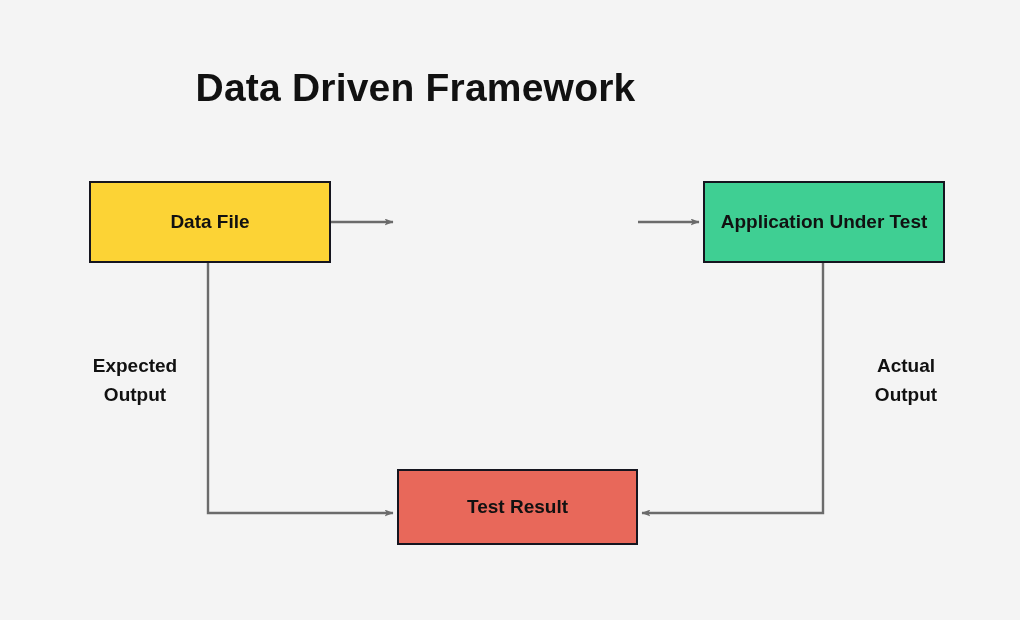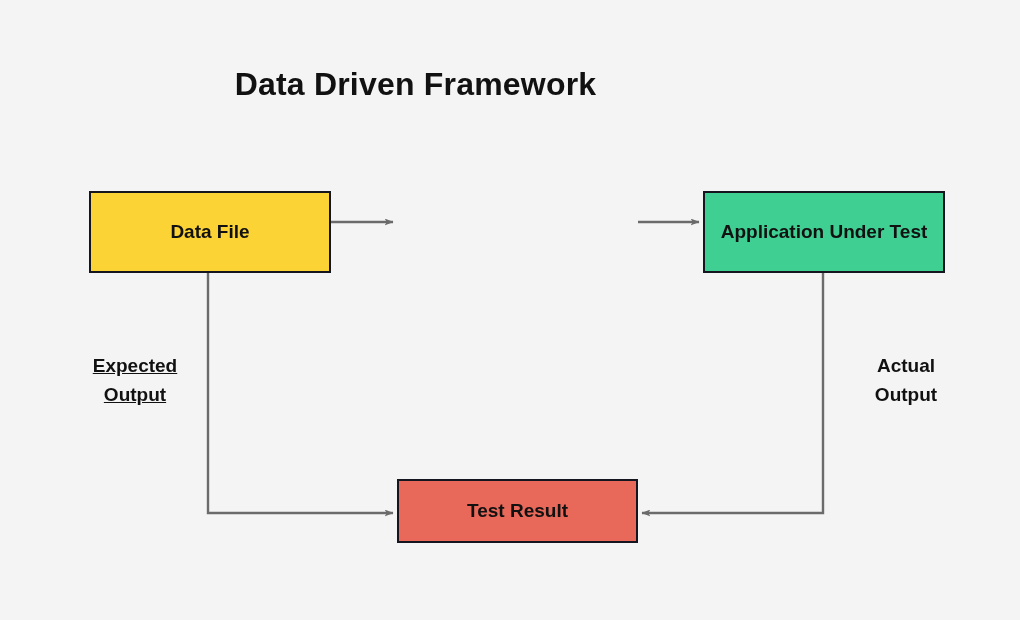--- a/index.html
+++ b/index.html
@@ -26,39 +26,38 @@
     width: 1020px;
     height: 620px;
     pointer-events: none;
   }
   .diagram-title {
     position: absolute;
     left: 0;
     top: 66px;
     width: 831px;
     text-align: center;
-    font-size: 32px;
+    font-size: 39px;
     font-weight: bold;
     color: #111111;
     letter-spacing: 0.2px;
   }
   .node {
     position: absolute;
     box-sizing: border-box;
     border: 2px solid #15151f;
     display: flex;
     align-items: center;
     justify-content: center;
     text-align: right;
     font-size: 19px;
     font-weight: bold;
     color: #111111;
     line-height: 1.32;
     padding: 4px 10px;
-    margin-top: 10px;
   }
   .node-data-file {
     left: 89px;
     top: 181px;
     width: 242px;
     height: 82px;
     background: #fcd335;
   }
   .node-driver-script {
     left: 397px;
@@ -71,37 +70,36 @@
     left: 703px;
     top: 181px;
     width: 242px;
     height: 82px;
     background: #3fcf93;
   }
   .node-test-result {
     left: 397px;
     top: 469px;
     width: 241px;
-    height: 64px;
+    height: 76px;
     background: #e8685a;
   }
   .edge-label {
     position: absolute;
     text-align: center;
     font-size: 19px;
     font-weight: bold;
     color: #111111;
     line-height: 1.5;
     white-space: pre-line;
   }
   .label-expected-output {
     left: 55px;
     top: 352px;
     width: 160px;
-    text-decoration: underline;
   }
   .label-actual-output {
     left: 840px;
     top: 352px;
     width: 132px;
   }
 </style>
 </head>
 <body>
 

